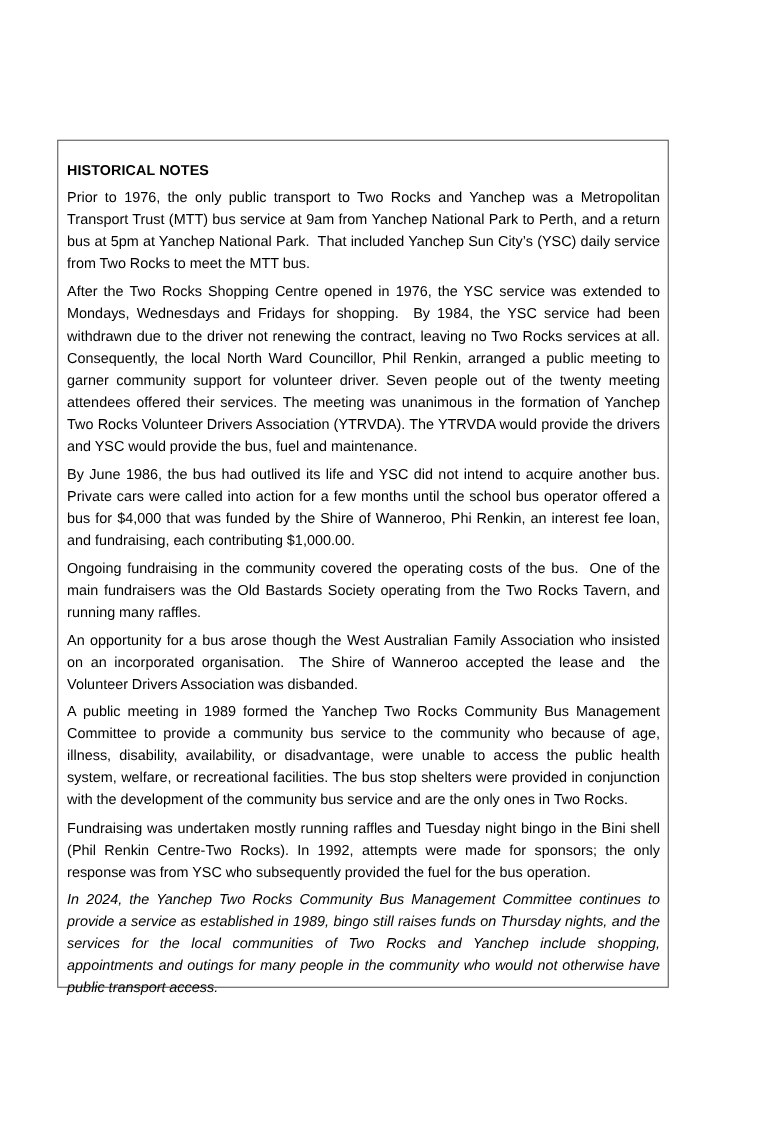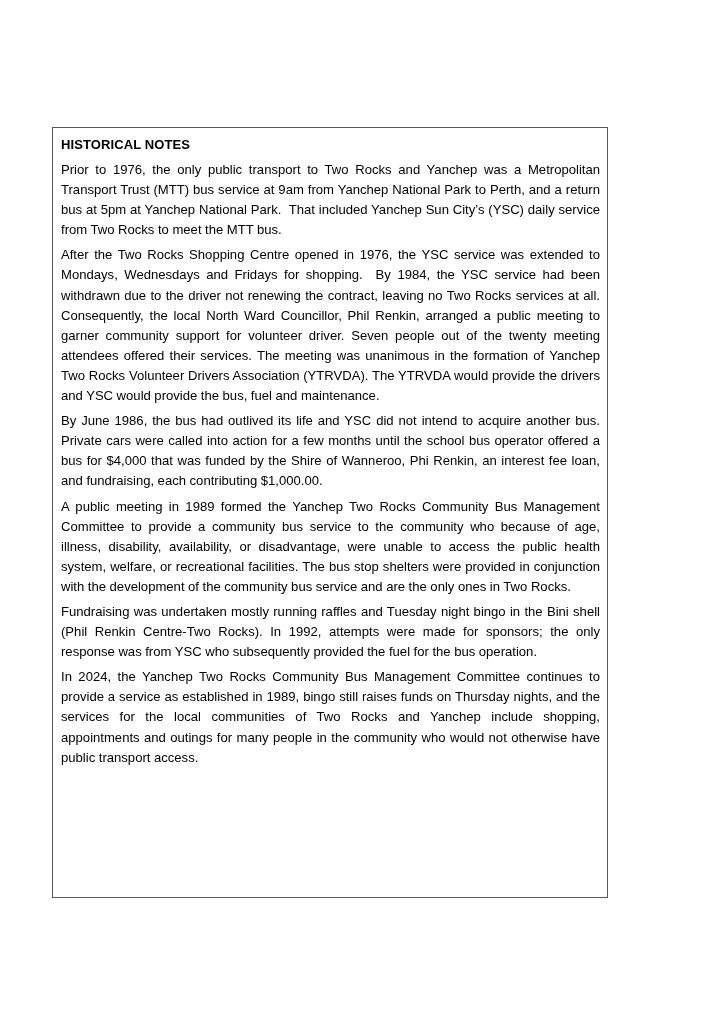--- a/index.html
+++ b/index.html
@@ -25,21 +25,21 @@
   }
   #notes-box {
     position: absolute;
     left: 52px;
     top: 127px;
     width: 556px;
     height: 771px;
     box-sizing: border-box;
     border: 1px solid #595959;
     background: #ffffff;
-    padding: 7px 7px 7px 8px;
+    padding: 17px 7px 7px 8px;
   }
   .heading {
     font-size: 13px;
     font-weight: bold;
     line-height: 20px;
     margin: 0 0 5px 0;
     letter-spacing: 0.1px;
     text-align: left;
   }
   .para {
@@ -47,28 +47,31 @@
     line-height: 20.1px;
     margin: 0 0 5px 0;
     text-align: justify;
     text-justify: inter-word;
     hyphens: none;
     white-space: pre-wrap;
     word-spacing: -0.1px;
   }
   .para:last-child {
     margin-bottom: 12px;
+    font-style: italic;
   }
 </style>
 </head>
 <body>
 
 <div id="page">
   <div id="notes-box">
     <div class="heading">HISTORICAL NOTES</div>
     <div class="para">Prior to 1976, the only public transport to Two Rocks and Yanchep was a Metropolitan Transport Trust (MTT) bus service at 9am from Yanchep National Park to Perth, and a return bus at 5pm at Yanchep National Park.  That included Yanchep Sun City’s (YSC) daily service from Two Rocks to meet the MTT bus.</div>
     <div class="para">After the Two Rocks Shopping Centre opened in 1976, the YSC service was extended to Mondays, Wednesdays and Fridays for shopping.  By 1984, the YSC service had been withdrawn due to the driver not renewing the contract, leaving no Two Rocks services at all.  Consequently, the local North Ward Councillor, Phil Renkin, arranged a public meeting to garner community support for volunteer driver. Seven people out of the twenty meeting attendees offered their services. The meeting was unanimous in the formation of Yanchep Two Rocks Volunteer Drivers Association (YTRVDA). The YTRVDA would provide the drivers and YSC would provide the bus, fuel and maintenance.</div>
     <div class="para">By June 1986, the bus had outlived its life and YSC did not intend to acquire another bus.  Private cars were called into action for a few months until the school bus operator offered a bus for $4,000 that was funded by the Shire of Wanneroo, Phi Renkin, an interest fee loan, and fundraising, each contributing $1,000.00.</div>
+    <div class="para">Ongoing fundraising in the community covered the operating costs of the bus.  One of the main fundraisers was the Old Bastards Society operating from the Two Rocks Tavern, and running many raffles.</div>
+    <div class="para">An opportunity for a bus arose though the West Australian Family Association who insisted on an incorporated organisation.  The Shire of Wanneroo accepted the lease and  the Volunteer Drivers Association was disbanded.</div>
     <div class="para">A public meeting in 1989 formed the Yanchep Two Rocks Community Bus Management Committee to provide a community bus service to the community who because of age, illness, disability, availability, or disadvantage, were unable to access the public health system, welfare, or recreational facilities. The bus stop shelters were provided in conjunction with the development of the community bus service and are the only ones in Two Rocks.</div>
     <div class="para">Fundraising was undertaken mostly running raffles and Tuesday night bingo in the Bini shell (Phil Renkin Centre-Two Rocks). In 1992, attempts were made for sponsors; the only response was from YSC who subsequently provided the fuel for the bus operation.</div>
     <div class="para">In 2024, the Yanchep Two Rocks Community Bus Management Committee continues to provide a service as established in 1989, bingo still raises funds on Thursday nights, and the services for the local communities of Two Rocks and Yanchep include shopping, appointments and outings for many people in the community who would not otherwise have public transport access.</div>
   </div>
 </div>
 
 </body></html>

